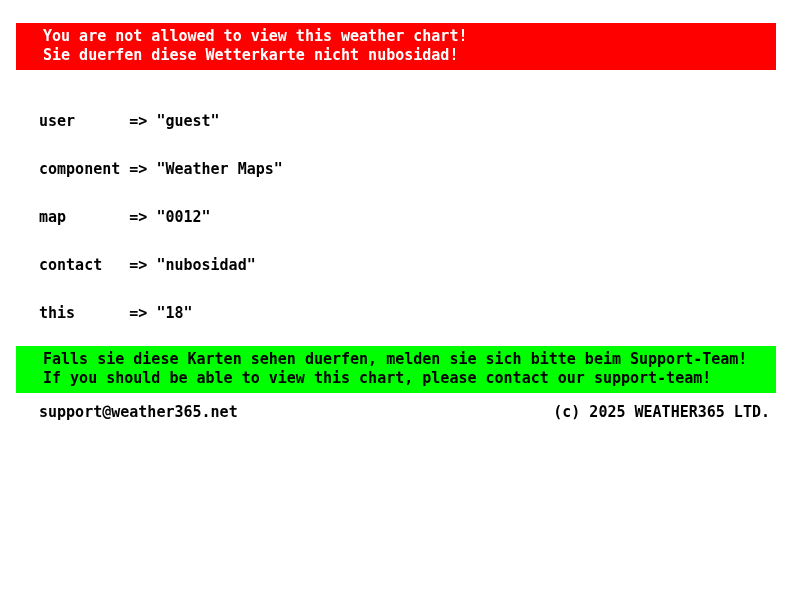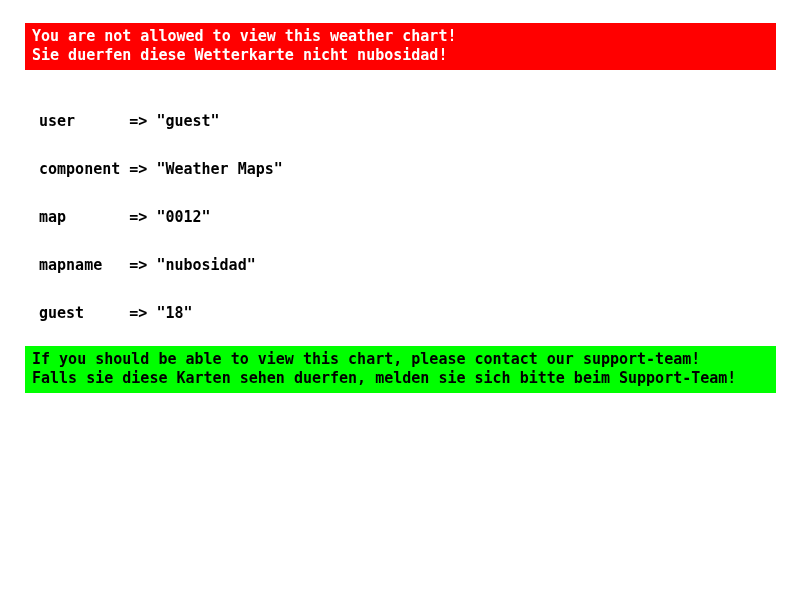--- a/index.html
+++ b/index.html
@@ -11,23 +11,23 @@
   }
   .page {
     width: 800px;
     height: 600px;
     font-family: "DejaVu Sans Mono", "Liberation Mono", monospace;
     font-weight: bold;
     font-size: 15px;
     color: #000000;
   }
   .banner {
-    margin-left: 25px;
+    margin-left: 16px;
     margin-right: 24px;
-    padding: 4px 13px 5px 7px;
+    padding: 4px 13px 5px 27px;
     line-height: 19px;
   }
   .banner-error {
     margin-top: 23px;
     background: #ff0000;
     color: #ffffff;
   }
   .banner-support {
     margin-top: 23px;
     background: #00ff00;
@@ -69,26 +69,30 @@
     <div class="kv-row">
       <span class="kv-key">user</span><span class="kv-arrow">=&gt;</span><span class="kv-value">"guest"</span>
     </div>
     <div class="kv-row">
       <span class="kv-key">component</span><span class="kv-arrow">=&gt;</span><span class="kv-value">"Weather Maps"</span>
     </div>
     <div class="kv-row">
       <span class="kv-key">map</span><span class="kv-arrow">=&gt;</span><span class="kv-value">"0012"</span>
     </div>
     <div class="kv-row">
-      <span class="kv-key">mapname</span><span class="kv-arrow">=&gt;</span><span class="kv-value">"nubosidad"</span>
+      <span class="kv-key">contact</span><span class="kv-arrow">=&gt;</span><span class="kv-value">"nubosidad"</span>
     </div>
     <div class="kv-row">
-      <span class="kv-key">guest</span><span class="kv-arrow">=&gt;</span><span class="kv-value">"18"</span>
+      <span class="kv-key">this</span><span class="kv-arrow">=&gt;</span><span class="kv-value">"18"</span>
     </div>
   </div>
 
   <div class="banner banner-support">
+    <div>Falls sie diese Karten sehen duerfen, melden sie sich bitte beim Support-Team!</div>
     <div>If you should be able to view this chart, please contact our support-team!</div>
-    <div>Falls sie diese Karten sehen duerfen, melden sie sich bitte beim Support-Team!</div>
   </div>
 
+  <div class="footer">
+    <span>support@weather365.net</span>
+    <span>(c) 2025 WEATHER365 LTD.</span>
+  </div>
 
 </div>
 
 </body></html>

